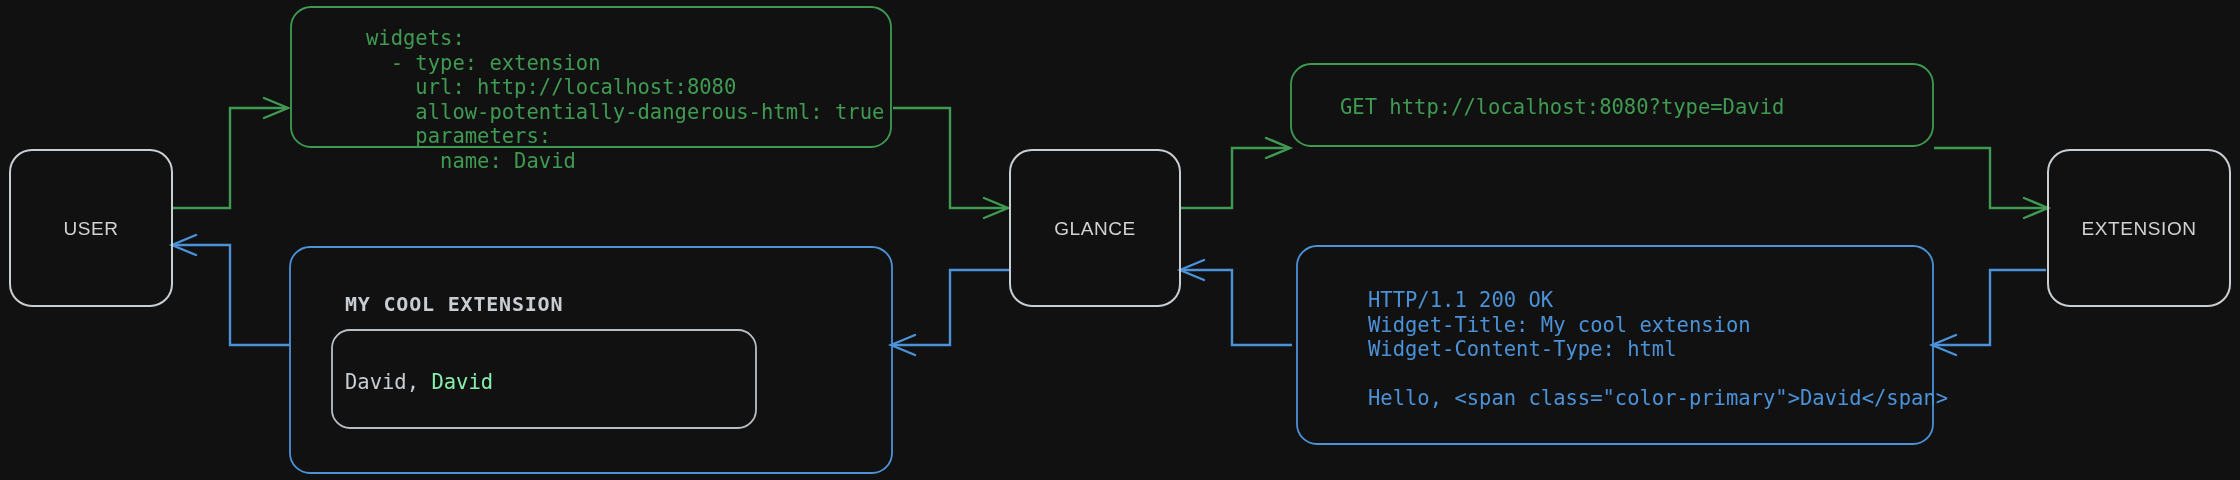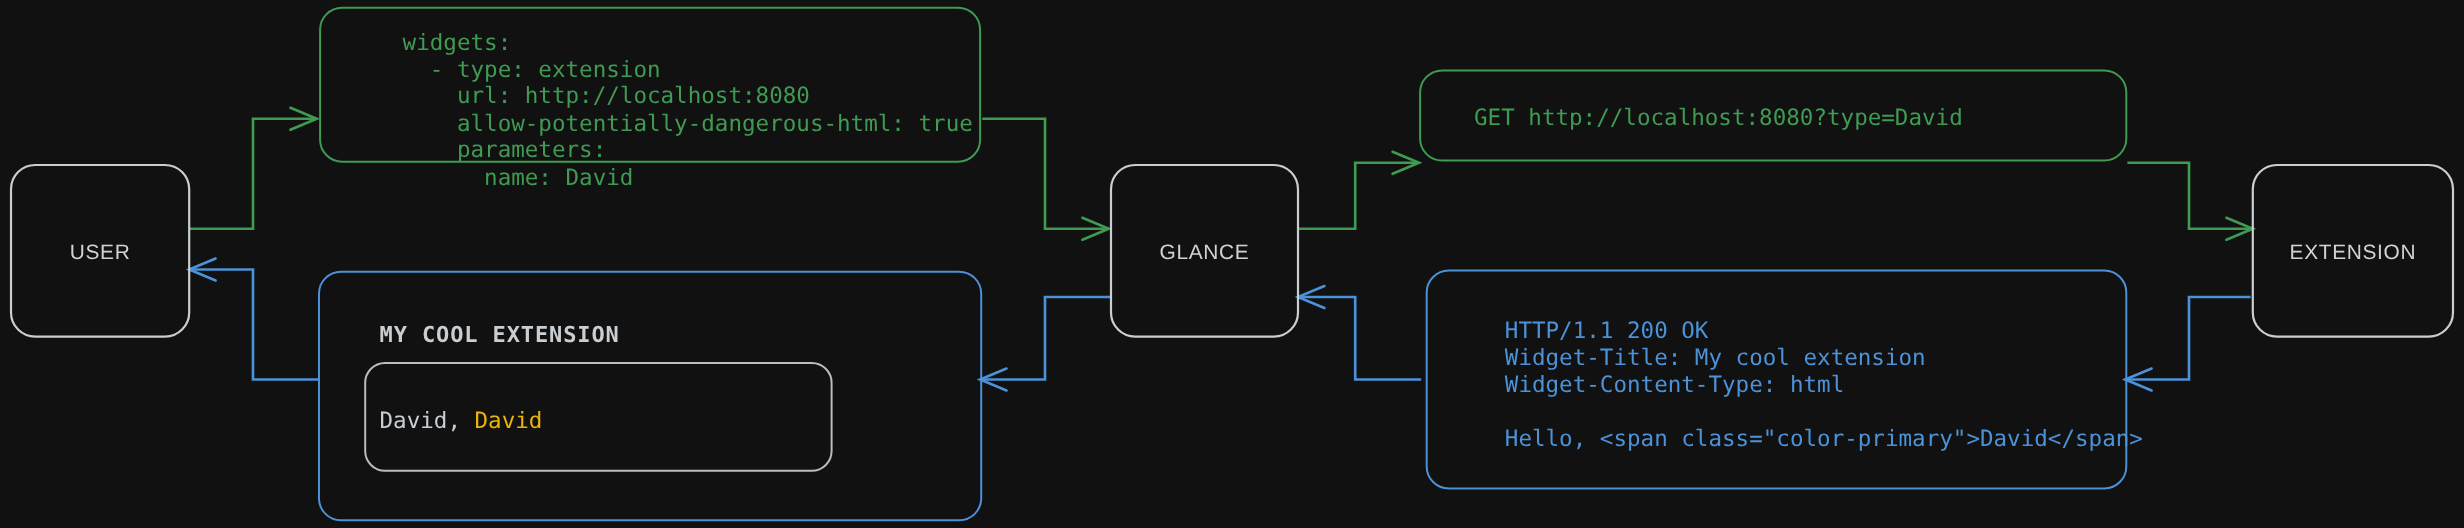--- a/index.html
+++ b/index.html
@@ -50,21 +50,21 @@
     white-space: pre;
     font-weight: bold;
   }
   .widget-body {
     position: absolute;
     font-family: "DejaVu Sans Mono", monospace;
     font-size: 20.5px;
     color: #c9ced3;
     white-space: pre;
   }
-  .accent-name { color: #eab308; }
+  .accent-name { color: #86efac; }
 </style>
 </head>
 <body>
 
 <div id="diagram">
 
   <svg class="layer" viewBox="0 0 2240 480">
 
     <g fill="none" stroke="#3f9b52" stroke-width="2.4" stroke-linecap="butt" stroke-linejoin="miter">
 

